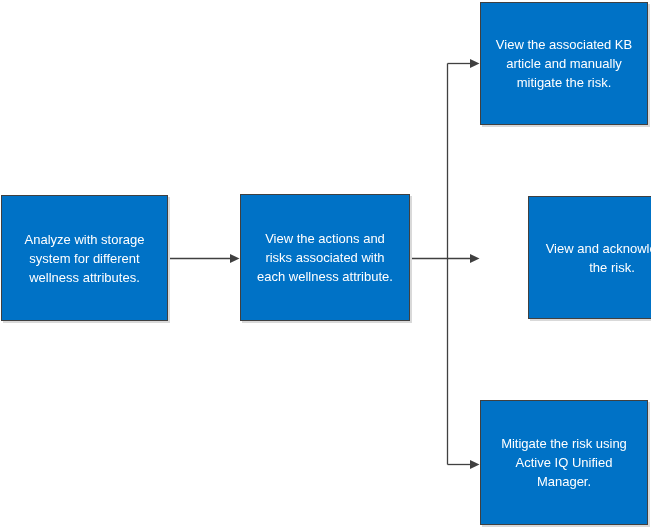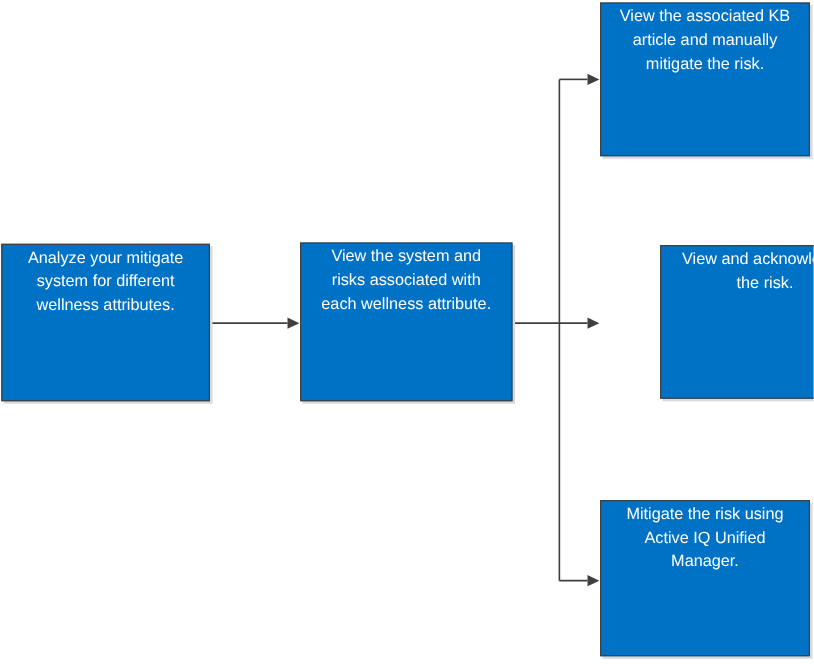--- a/index.html
+++ b/index.html
@@ -35,21 +35,21 @@
   .connector-arrowhead {
     fill: var(--connector);
     stroke: none;
   }
   .node {
     position: absolute;
     background: var(--node-fill);
     border: 1px solid var(--node-border);
     box-shadow: 2px 2px 0 var(--node-shadow);
     display: flex;
-    align-items: flex-start;
+    align-items: center;
     justify-content: center;
     text-align: center;
   }
   .node-label {
     color: var(--node-text);
     font-size: 13px;
     line-height: 19px;
     white-space: pre;
     text-align: center;
   }
@@ -70,27 +70,27 @@
     <path class="connector-line" d="M 447.5 63.5 V 464.5"></path>
 
     <path class="connector-line" d="M 447.5 63.5 H 470"></path>
     <polygon class="connector-arrowhead" points="470,59 479.5,63.5 470,68"></polygon>
 
     <path class="connector-line" d="M 447.5 464.5 H 470"></path>
     <polygon class="connector-arrowhead" points="470,460 479.5,464.5 470,469"></polygon>
   </svg>
 
   <div class="node" style="left:1px; top:195px; width:167px; height:126px;">
-    <span class="node-label">Analyze your mitigate
+    <span class="node-label">Analyze with storage
 system for different
 wellness attributes.</span>
   </div>
 
   <div class="node" style="left:240px; top:194px; width:170px; height:127px;">
-    <span class="node-label">View the system and
+    <span class="node-label">View the actions and
 risks associated with
 each wellness attribute.</span>
   </div>
 
   <div class="node" style="left:480px; top:2px; width:168px; height:123px;">
     <span class="node-label">View the associated KB
 article and manually
 mitigate the risk.</span>
   </div>
 

